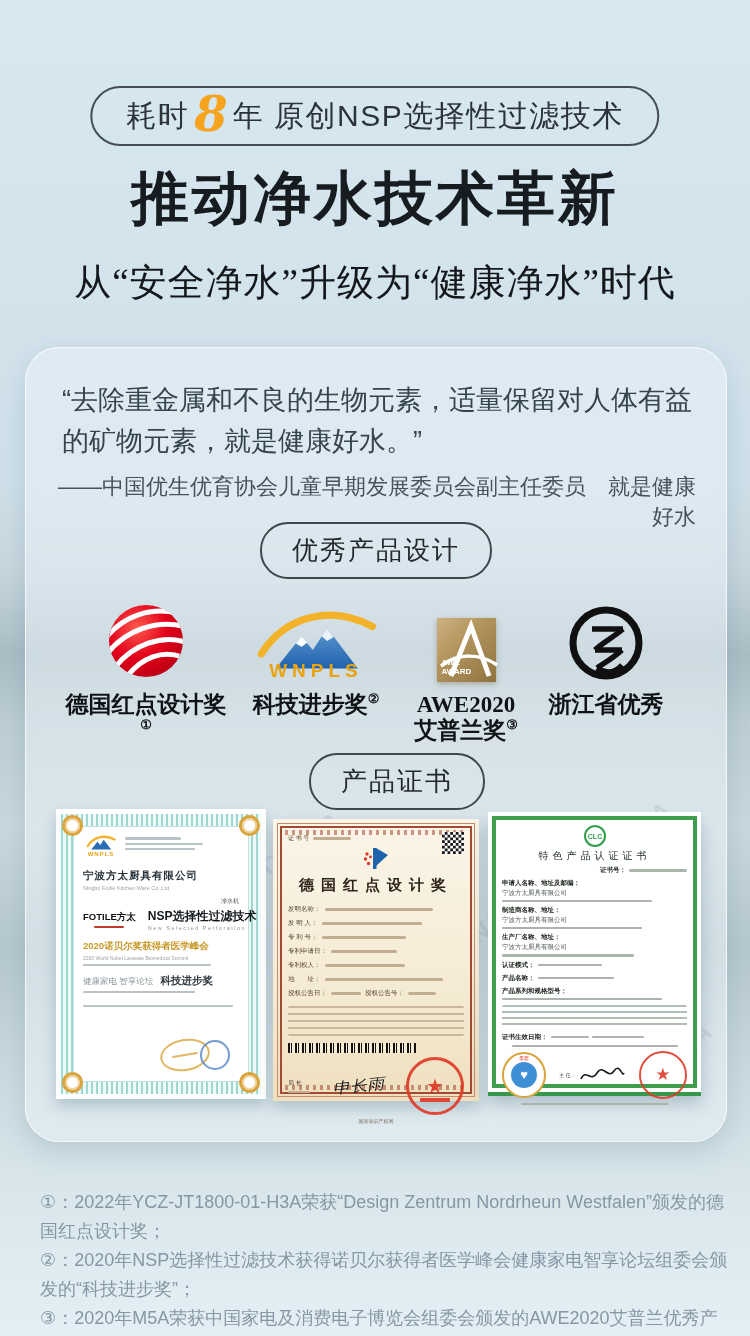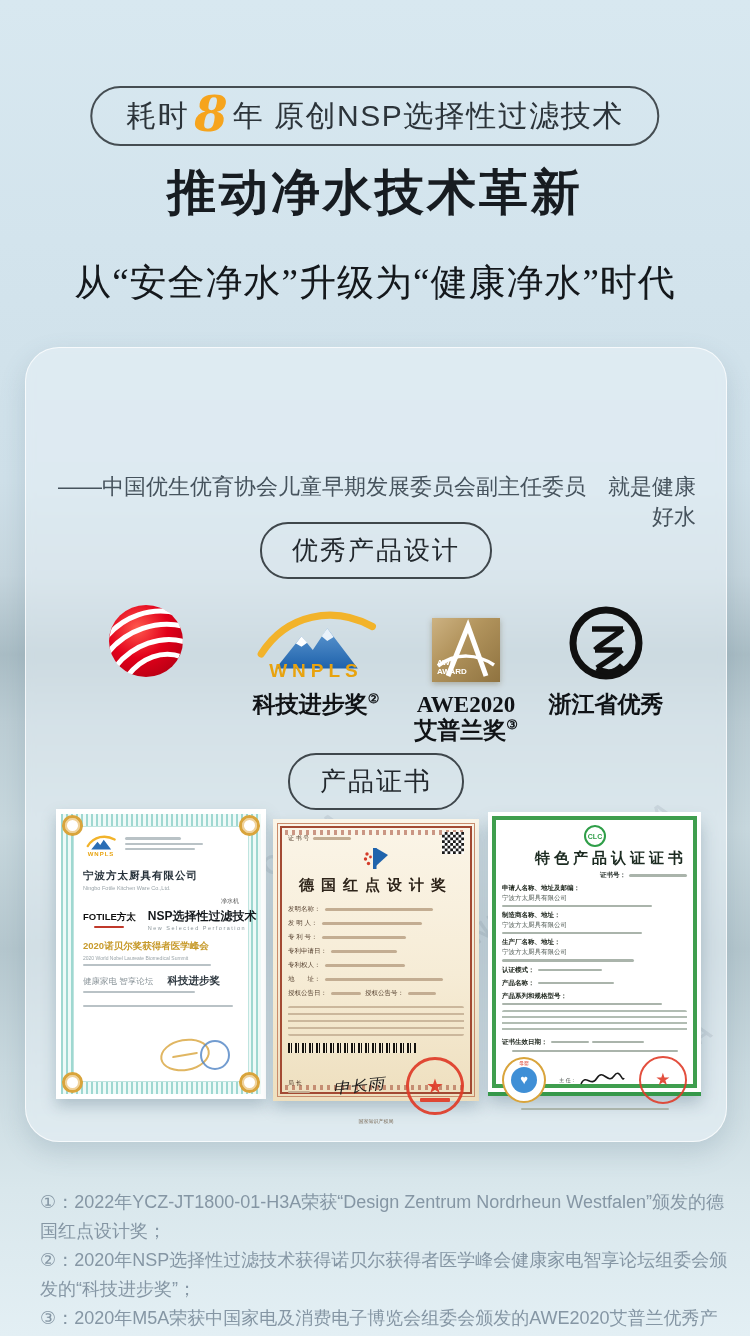--- a/index.html
+++ b/index.html
@@ -13,41 +13,41 @@
   }
   .abs{position:absolute;}
   
   .banner{top:86px;left:50%;transform:translateX(-50%);display:flex;align-items:center;
     height:56px;border:2px solid #454d52;border-radius:30px;padding:0 34px;}
   .banner-text{font-size:30px;color:#2c343a;letter-spacing:1.5px;font-weight:500;white-space:nowrap;}
   .banner-num{font-family:"DejaVu Serif","Liberation Serif",serif;font-style:italic;
     font-size:48px;line-height:1;color:#f6a41d;margin:0 5px;position:relative;top:-2px;font-weight:700;}
   
   .main-title{top:160px;left:0;width:100%;text-align:center;
-    font-family:"Liberation Serif","DejaVu Serif",serif;font-size:49px;font-weight:700;
+    font-family:"Liberation Serif","DejaVu Serif",serif;font-size:58px;font-weight:700;
     color:#171c21;letter-spacing:3px;}
   .subtitle{top:258px;left:0;width:100%;text-align:center;
     font-family:"Liberation Serif","DejaVu Serif",serif;font-size:37px;color:#14181c;letter-spacing:1px;}
   
   .card{top:347px;left:25px;width:700px;height:793px;border-radius:34px;
     background:rgba(234,243,247,0.55);border:1px solid rgba(255,255,255,0.75);
     box-shadow:0 10px 26px rgba(80,110,130,0.20);backdrop-filter:blur(5px);}
   .quote{top:32px;left:36px;width:632px;font-size:27px;line-height:41px;color:#36444d;}
   .attribution{top:124px;left:30px;width:640px;text-align:right;font-size:22px;color:#46535d;}
   .pill{border:2px solid #3f474c;border-radius:28px;padding:9px 30px;display:inline-block;
     font-family:"Liberation Serif","DejaVu Serif",serif;font-size:26px;color:#23292e;letter-spacing:2px;}
   .pill-row{left:0;width:100%;text-align:center;}
   
   .award-col{top:238px;width:170px;text-align:center;}
   .icon-box{height:96px;display:flex;align-items:flex-end;justify-content:center;}
   .award-label{margin-top:10px;font-family:"Liberation Serif","DejaVu Serif",serif;
     font-size:23px;font-weight:600;color:#101316;line-height:1.15;}
   .award-label sup{font-size:13px;}
   .wnpls-word{font-size:19px;font-weight:700;letter-spacing:5px;color:#e8a30f;margin-top:-6px;}
-  .awe-box{width:68px;height:64px;background:linear-gradient(135deg,#cdb282 0%,#b2945d 40%,#8f7340 100%);
+  .awe-box{width:59px;height:64px;background:linear-gradient(135deg,#cdb282 0%,#b2945d 40%,#8f7340 100%);
     position:relative;box-shadow:0 2px 6px rgba(90,70,30,.35);}
   .awe-txt{position:absolute;left:5px;bottom:5px;color:#fff;font-size:8px;font-weight:700;line-height:1.1;text-align:left;}
   
   .cert{box-shadow:0 7px 14px rgba(55,85,105,.28);}
   .cert-l{left:30px;top:461px;width:210px;height:290px;background:#fff;}
   .cert-l .lace{position:absolute;inset:5px;
     background:repeating-linear-gradient(90deg,#9fd8d1 0 2px,#eefaf8 2px 5px);}
   .cert-l .inner{position:absolute;inset:17px;background:#fff;border:1px solid #bfe4df;
     padding:7px 9px;font-size:6px;color:#555;}
   .corner{position:absolute;width:15px;height:15px;border-radius:50%;border:3px solid #d9a43b;
@@ -100,20 +100,21 @@
   <span class="banner-text">耗时</span>
   <span class="banner-num">8</span>
   <span class="banner-text">年 原创NSP选择性过滤技术</span>
 </div>
 
 <div class="abs main-title">推动净水技术革新</div>
 <div class="abs subtitle">从“安全净水”升级为“健康净水”时代</div>
 
 <div class="abs card">
 
+  <div class="abs quote">“去除重金属和不良的生物元素，适量保留对人体有益的矿物元素，就是健康好水。”</div>
   <div class="abs attribution">——中国优生优育协会儿童早期发展委员会副主任委员　就是健康好水</div>
 
   <div class="abs pill-row" style="top:174px;">
     <span class="pill">优秀产品设计</span>
   </div>
 
   <div class="abs award-col" style="left:35px;">
     <div class="icon-box">
       <svg width="80" height="82" viewBox="0 0 80 82">
         <defs>
@@ -128,20 +129,23 @@
         </defs>
         <ellipse cx="40" cy="41" rx="37" ry="36" fill="url(#rd)"></ellipse>
         <g clip-path="url(#rdc)" stroke="#fff" stroke-width="5" fill="none" transform="rotate(-18 40 41)">
           <path d="M2,26 C26,10 56,10 78,24"></path>
           <path d="M-1,41 C25,24 57,24 81,39"></path>
           <path d="M3,56 C27,40 57,40 77,54"></path>
           <path d="M11,69 C31,55 53,55 69,67"></path>
         </g>
       </svg>
     </div>
+    <div class="award-label">
+      <span>德国红点设计奖</span><sup>①</sup>
+    </div>
   </div>
 
   <div class="abs award-col" style="left:205px;">
     <div class="icon-box" style="flex-direction:column;align-items:center;justify-content:flex-end;">
       <svg width="152" height="66" viewBox="0 0 152 82" style="margin-bottom:-4px;">
         <defs>
           <linearGradient id="mb" x1="0" y1="0" x2="0" y2="1">
             <stop offset="0%" stop-color="#5e97d0"></stop>
               <stop offset="100%" stop-color="#1f63ac"></stop>
           </linearGradient>
@@ -188,21 +192,21 @@
           <path d="M55,46 C45,55 37,59 30,64"></path>
           <path d="M30,64 C39,70 48,69 55,61"></path>
         </g>
       </svg>
     </div>
     <div class="award-label">
       <div>浙江省优秀</div>
     </div>
   </div>
 
-  <div class="abs pill-row" style="top:405px;">
+  <div class="abs pill-row" style="top:405px;padding-left:21px;">
     <span class="pill">产品证书</span>
   </div>
 
   <span class="wm" style="left:230px;top:480px;">CNIPA</span>
   <span class="wm" style="left:420px;top:560px;">CNIPA</span>
   <span class="wm" style="left:560px;top:470px;">CNIPA</span>
   <span class="wm" style="left:250px;top:700px;">CNIPA</span>
   <span class="wm" style="left:600px;top:690px;">CNIPA</span>
 
   <div class="abs cert cert-l">
@@ -236,21 +240,21 @@
         </div>
         <div style="width:1px;height:22px;background:#9aa4a9;"></div>
         <div>
           <div style="font-size:12px;font-weight:700;color:#15191d;white-space:nowrap;">NSP选择性过滤技术</div>
           <div style="font-size:5.5px;letter-spacing:1.5px;color:#8b959a;">New Selected Perforation</div>
         </div>
       </div>
       <div style="margin-top:9px;font-size:9.5px;font-weight:700;color:#c79a2b;white-space:nowrap;">2020诺贝尔奖获得者医学峰会</div>
       <div style="font-size:5px;color:#9aa4a9;margin-top:2px;">2020 World Nobel Laureate Biomedical Summit</div>
       <div class="bar bar-l" style="width:128px;height:2px;margin-top:3px;"></div>
-      <div style="display:flex;align-items:baseline;gap:14px;margin-top:8px;white-space:nowrap;">
+      <div style="display:flex;align-items:baseline;gap:7px;margin-top:8px;white-space:nowrap;">
         <span style="font-size:8.5px;color:#8b959a;">健康家电 智享论坛</span>
         <span style="font-size:10.5px;font-weight:700;color:#2e3840;">科技进步奖</span>
       </div>
       <div class="bar bar-l" style="width:112px;height:2px;margin-top:3px;"></div>
       <div class="bar bar-l" style="width:150px;height:2.2px;margin-top:12px;"></div>
       <div style="position:absolute;right:18px;bottom:10px;display:flex;align-items:center;">
         <div style="width:46px;height:28px;border:2px solid #d9a43b;border-radius:50%;transform:rotate(-10deg);opacity:.8;display:flex;align-items:center;justify-content:center;">
           <div class="bar" style="width:26px;height:2px;background:#d9a43b;"></div>
         </div>
         <div style="width:26px;height:26px;border:2px solid #4f83c4;border-radius:50%;opacity:.8;margin-left:-10px;"></div>
@@ -327,21 +331,21 @@
 
   <div class="abs cert cert-r">
     <div class="frame"></div>
     <div class="content">
       <div style="text-align:center;">
         <svg width="24" height="24" viewBox="0 0 24 24">
           <circle cx="12" cy="12" r="10" stroke="#2f9e48" stroke-width="2" fill="none"></circle>
           <text x="12" y="15" text-anchor="middle" font-size="7" font-weight="bold" fill="#2f9e48">CLC</text>
         </svg>
       </div>
-      <div style="text-align:right;font-size:15px;font-weight:700;letter-spacing:4px;color:#1b2a20;font-family:'Liberation Serif','DejaVu Serif',serif;white-space:nowrap;">特色产品认证证书</div>
+      <div style="text-align:center;font-size:10px;font-weight:400;letter-spacing:4px;color:#1b2a20;font-family:'Liberation Serif','DejaVu Serif',serif;white-space:nowrap;">特色产品认证证书</div>
       <div style="display:flex;justify-content:flex-end;align-items:center;gap:3px;margin-top:3px;">
         <span style="font-weight:700;">证书号：</span>
         <div class="bar bar-r" style="width:58px;height:2.2px;"></div>
       </div>
       <div class="sec-label">申请人名称、地址及邮编：</div>
       <div style="color:#56605a;margin-top:1px;">宁波方太厨具有限公司</div>
       <div class="bar bar-r" style="width:150px;height:2.2px;margin-top:2px;"></div>
       <div class="sec-label">制造商名称、地址：</div>
       <div style="color:#56605a;margin-top:1px;">宁波方太厨具有限公司</div>
       <div class="bar bar-r" style="width:140px;height:2.2px;margin-top:2px;"></div>

